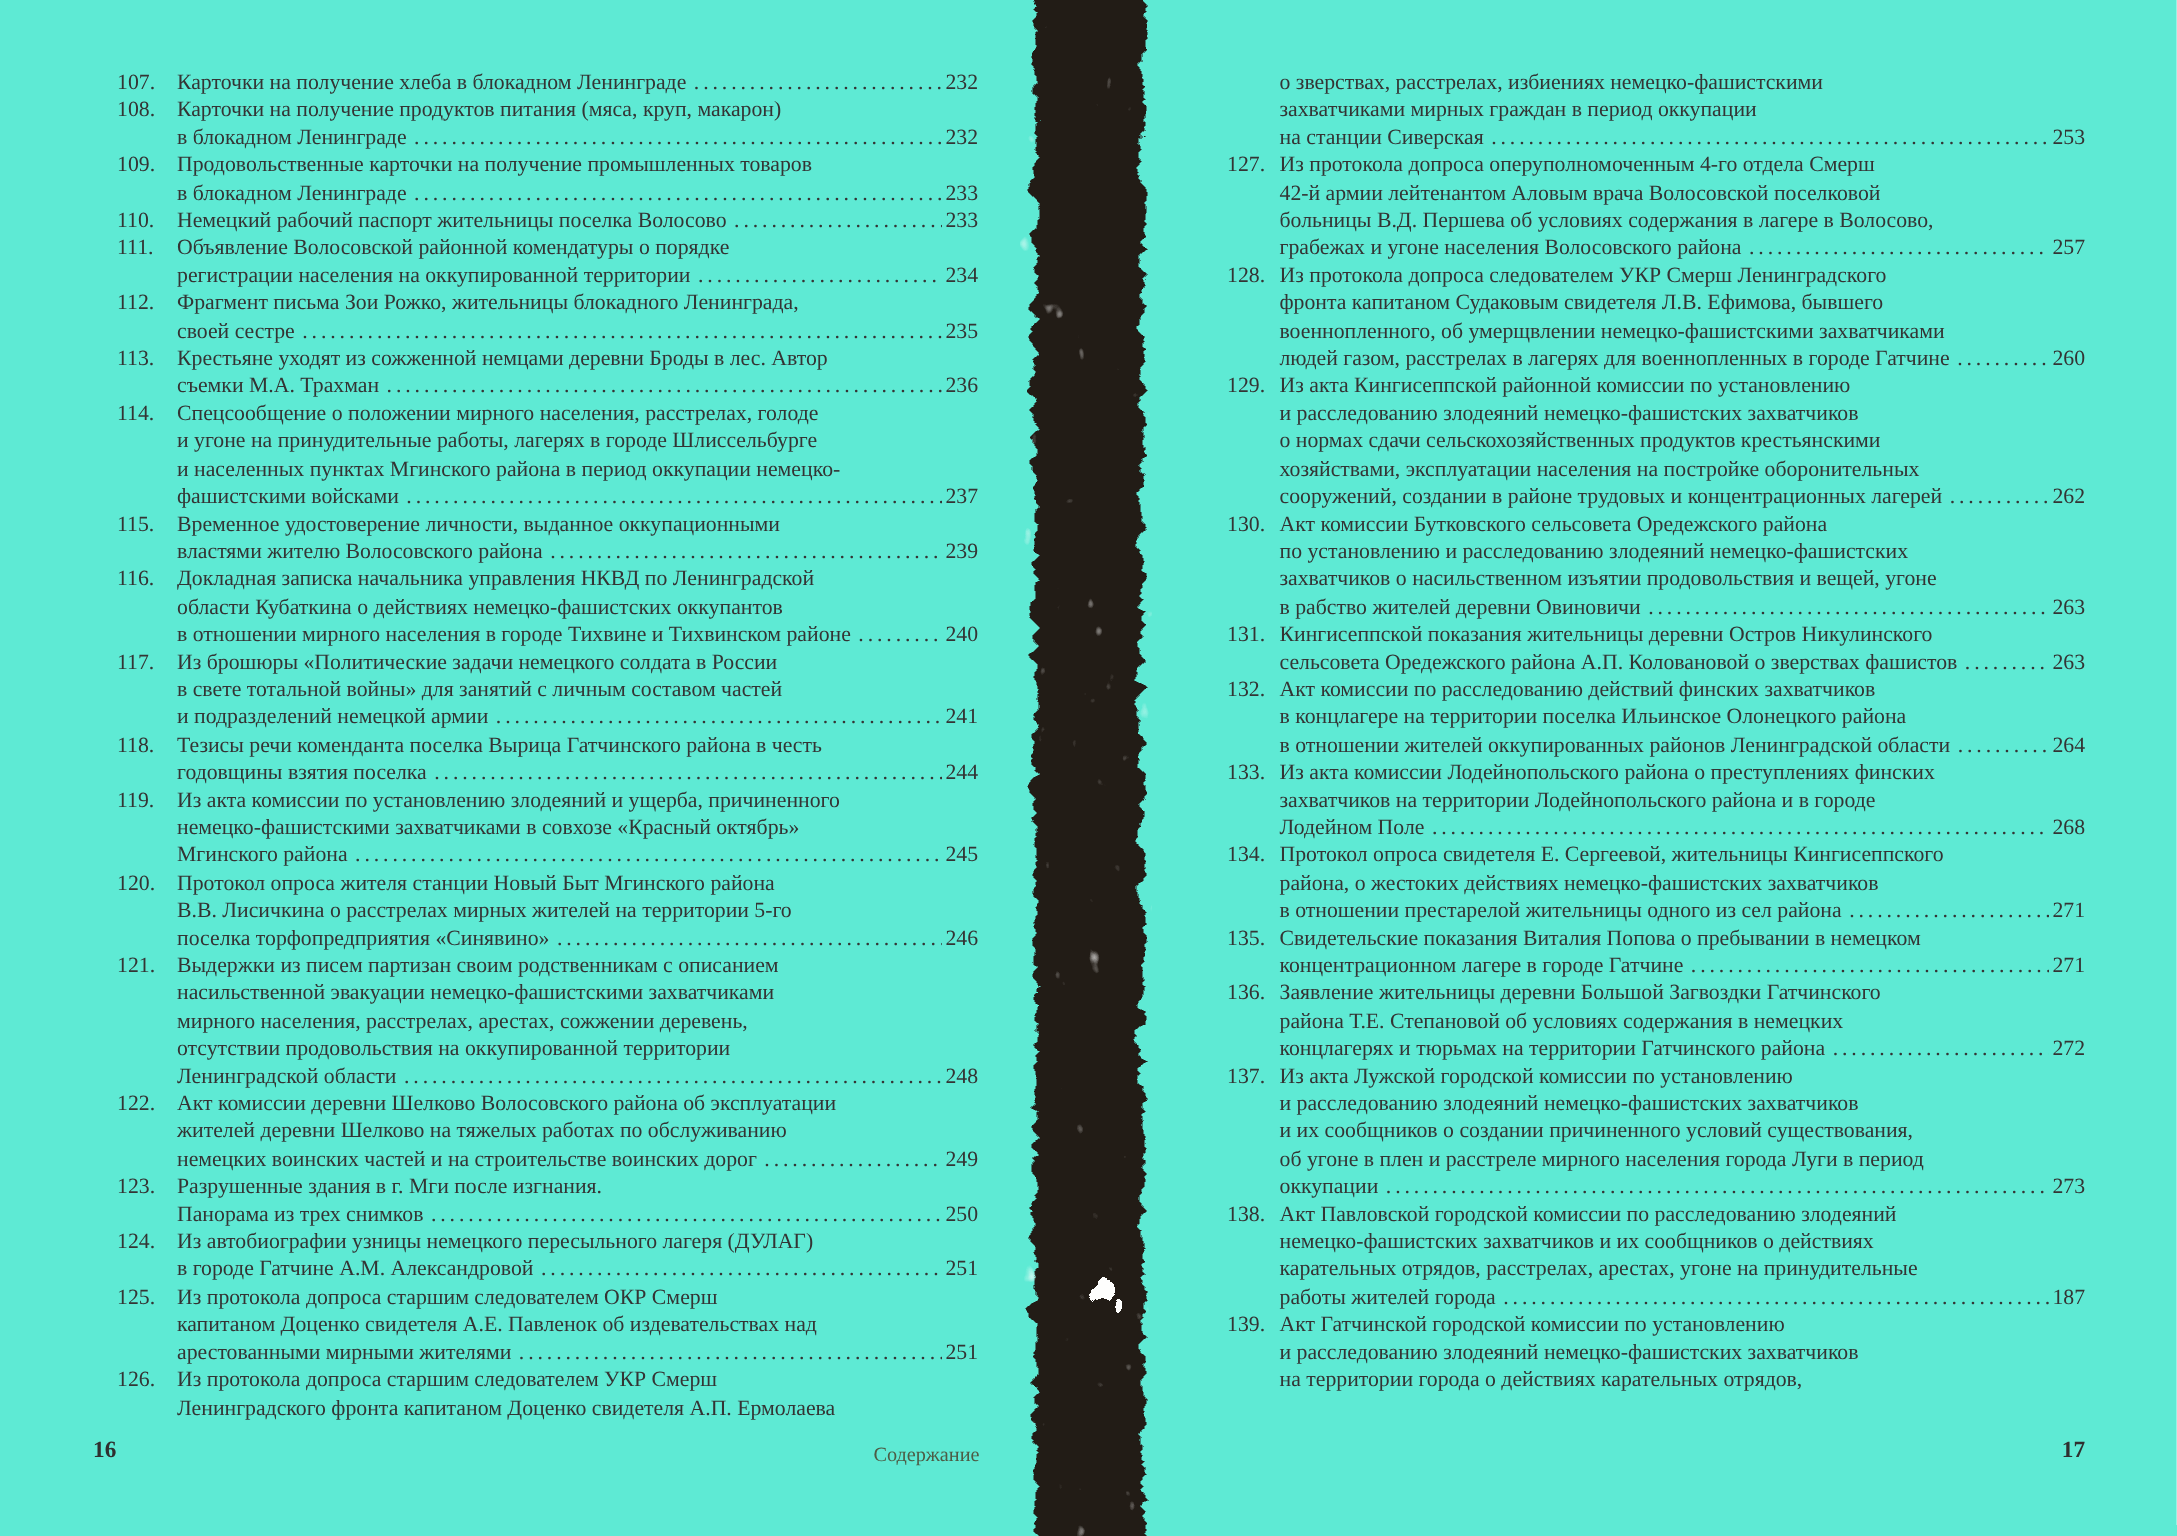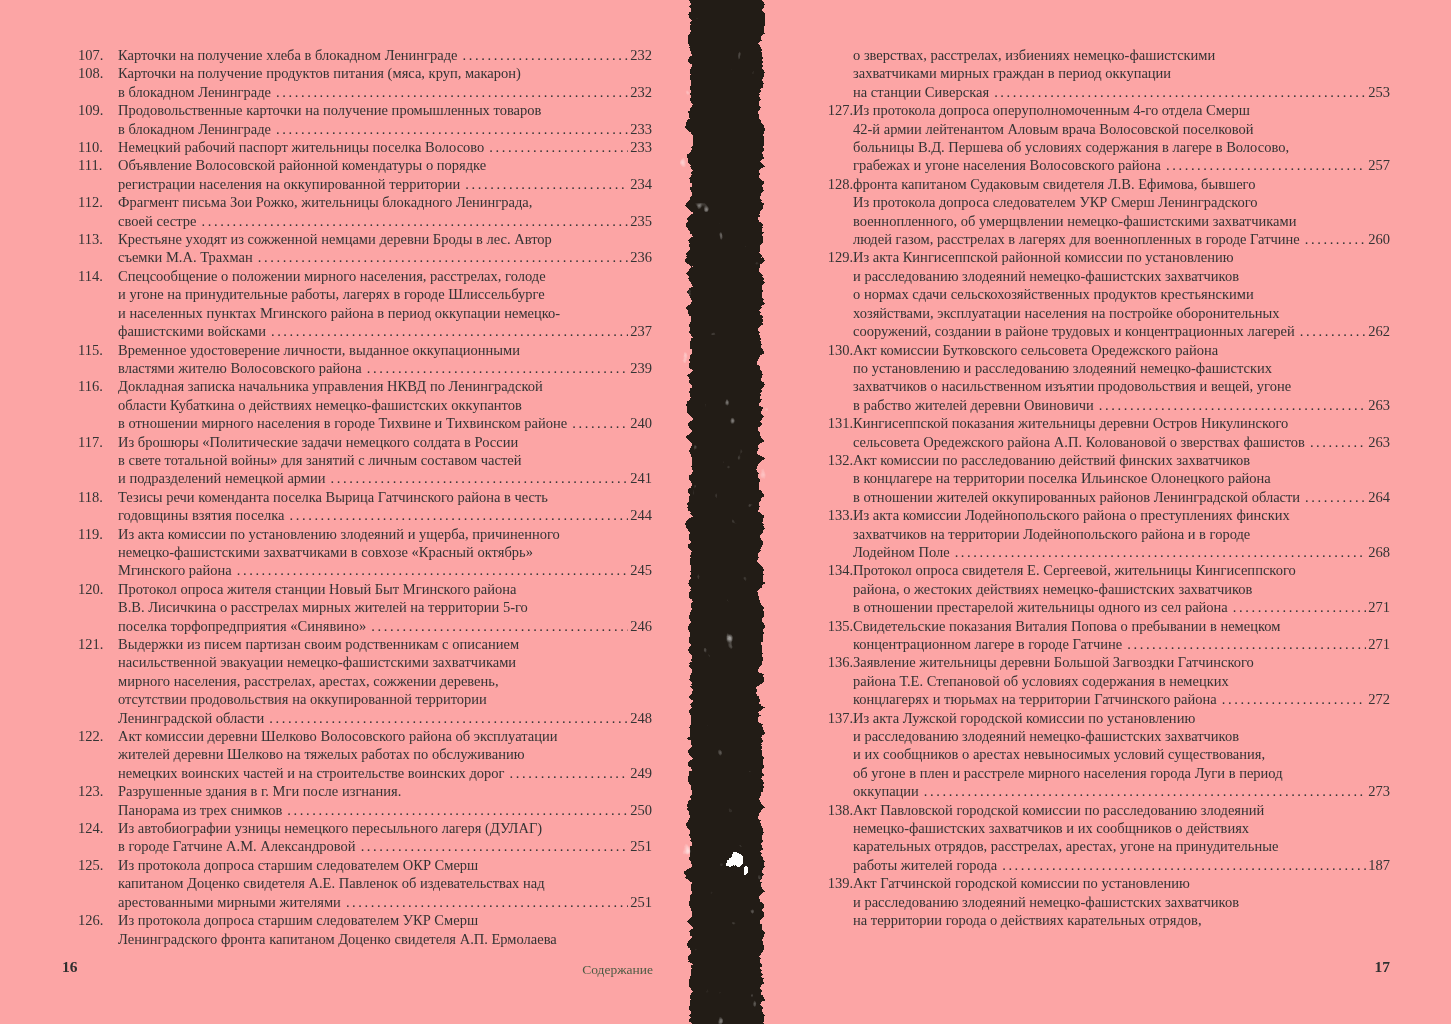--- a/index.html
+++ b/index.html
@@ -5,32 +5,32 @@
   html,body{margin:0;padding:0;}
   body{
     width:1451px;height:1024px;
     background:#ffffff;
     font-family:"Liberation Serif","DejaVu Serif",serif;
     color:#343434;
     -webkit-font-smoothing:antialiased;
   }
   .spread{
     position:relative;width:1451px;height:1024px;
-    background:#fca5a5;overflow:hidden;
+    background:#5eead4;overflow:hidden;
   }
   
   .toc-col{
     position:absolute;top:46px;
     font-size:14.5px;line-height:18.4px;
   }
   #left-entries{left:78px;width:574px;}
   #right-entries{left:818px;width:572px;}
   .entry{display:flex;align-items:flex-start;}
   .num{flex:0 0 40px;white-space:nowrap;}
-  #right-entries .num{flex:0 0 35px;text-align:right;}
+  #right-entries .num{flex:0 0 35px;}
   .body{flex:1 1 auto;min-width:0;}
   .line{white-space:nowrap;}
   .line.last{display:flex;align-items:flex-end;}
   .txt{flex:0 0 auto;white-space:nowrap;}
   .dots{
     flex:1 1 auto;min-width:0;overflow:hidden;white-space:nowrap;
     margin:0 2px 0 5px;letter-spacing:2.6px;
   }
   .dots::after{
     content:"......................................................................................................................................................";
@@ -335,22 +335,22 @@
           <div class="line last">
             <span class="txt">грабежах и угоне населения Волосовского района</span>
             <span class="dots"></span>
             <span class="pg">257</span>
           </div>
         </div>
       </div>
       <div class="entry">
         <span class="num">128.</span>
         <div class="body">
+          <div class="line">Из протокола допроса следователем УКР Смерш Ленинградского</div>
           <div class="line">фронта капитаном Судаковым свидетеля Л.В. Ефимова, бывшего</div>
-          <div class="line">Из протокола допроса следователем УКР Смерш Ленинградского</div>
           <div class="line">военнопленного, об умерщвлении немецко-фашистскими захватчиками</div>
           <div class="line last">
             <span class="txt">людей газом, расстрелах в лагерях для военнопленных в городе Гатчине</span>
             <span class="dots"></span>
             <span class="pg">260</span>
           </div>
         </div>
       </div>
       <div class="entry">
         <span class="num">129.</span>
@@ -447,21 +447,21 @@
             <span class="dots"></span>
             <span class="pg">272</span>
           </div>
         </div>
       </div>
       <div class="entry">
         <span class="num">137.</span>
         <div class="body">
           <div class="line">Из акта Лужской городской комиссии по установлению</div>
           <div class="line">и расследованию злодеяний немецко-фашистских захватчиков</div>
-          <div class="line">и их сообщников о арестах невыносимых условий существования,</div>
+          <div class="line">и их сообщников о создании причиненного условий существования,</div>
           <div class="line">об угоне в плен и расстреле мирного населения города Луги в период</div>
           <div class="line last">
             <span class="txt">оккупации</span>
             <span class="dots"></span>
             <span class="pg">273</span>
           </div>
         </div>
       </div>
       <div class="entry">
         <span class="num">138.</span>

